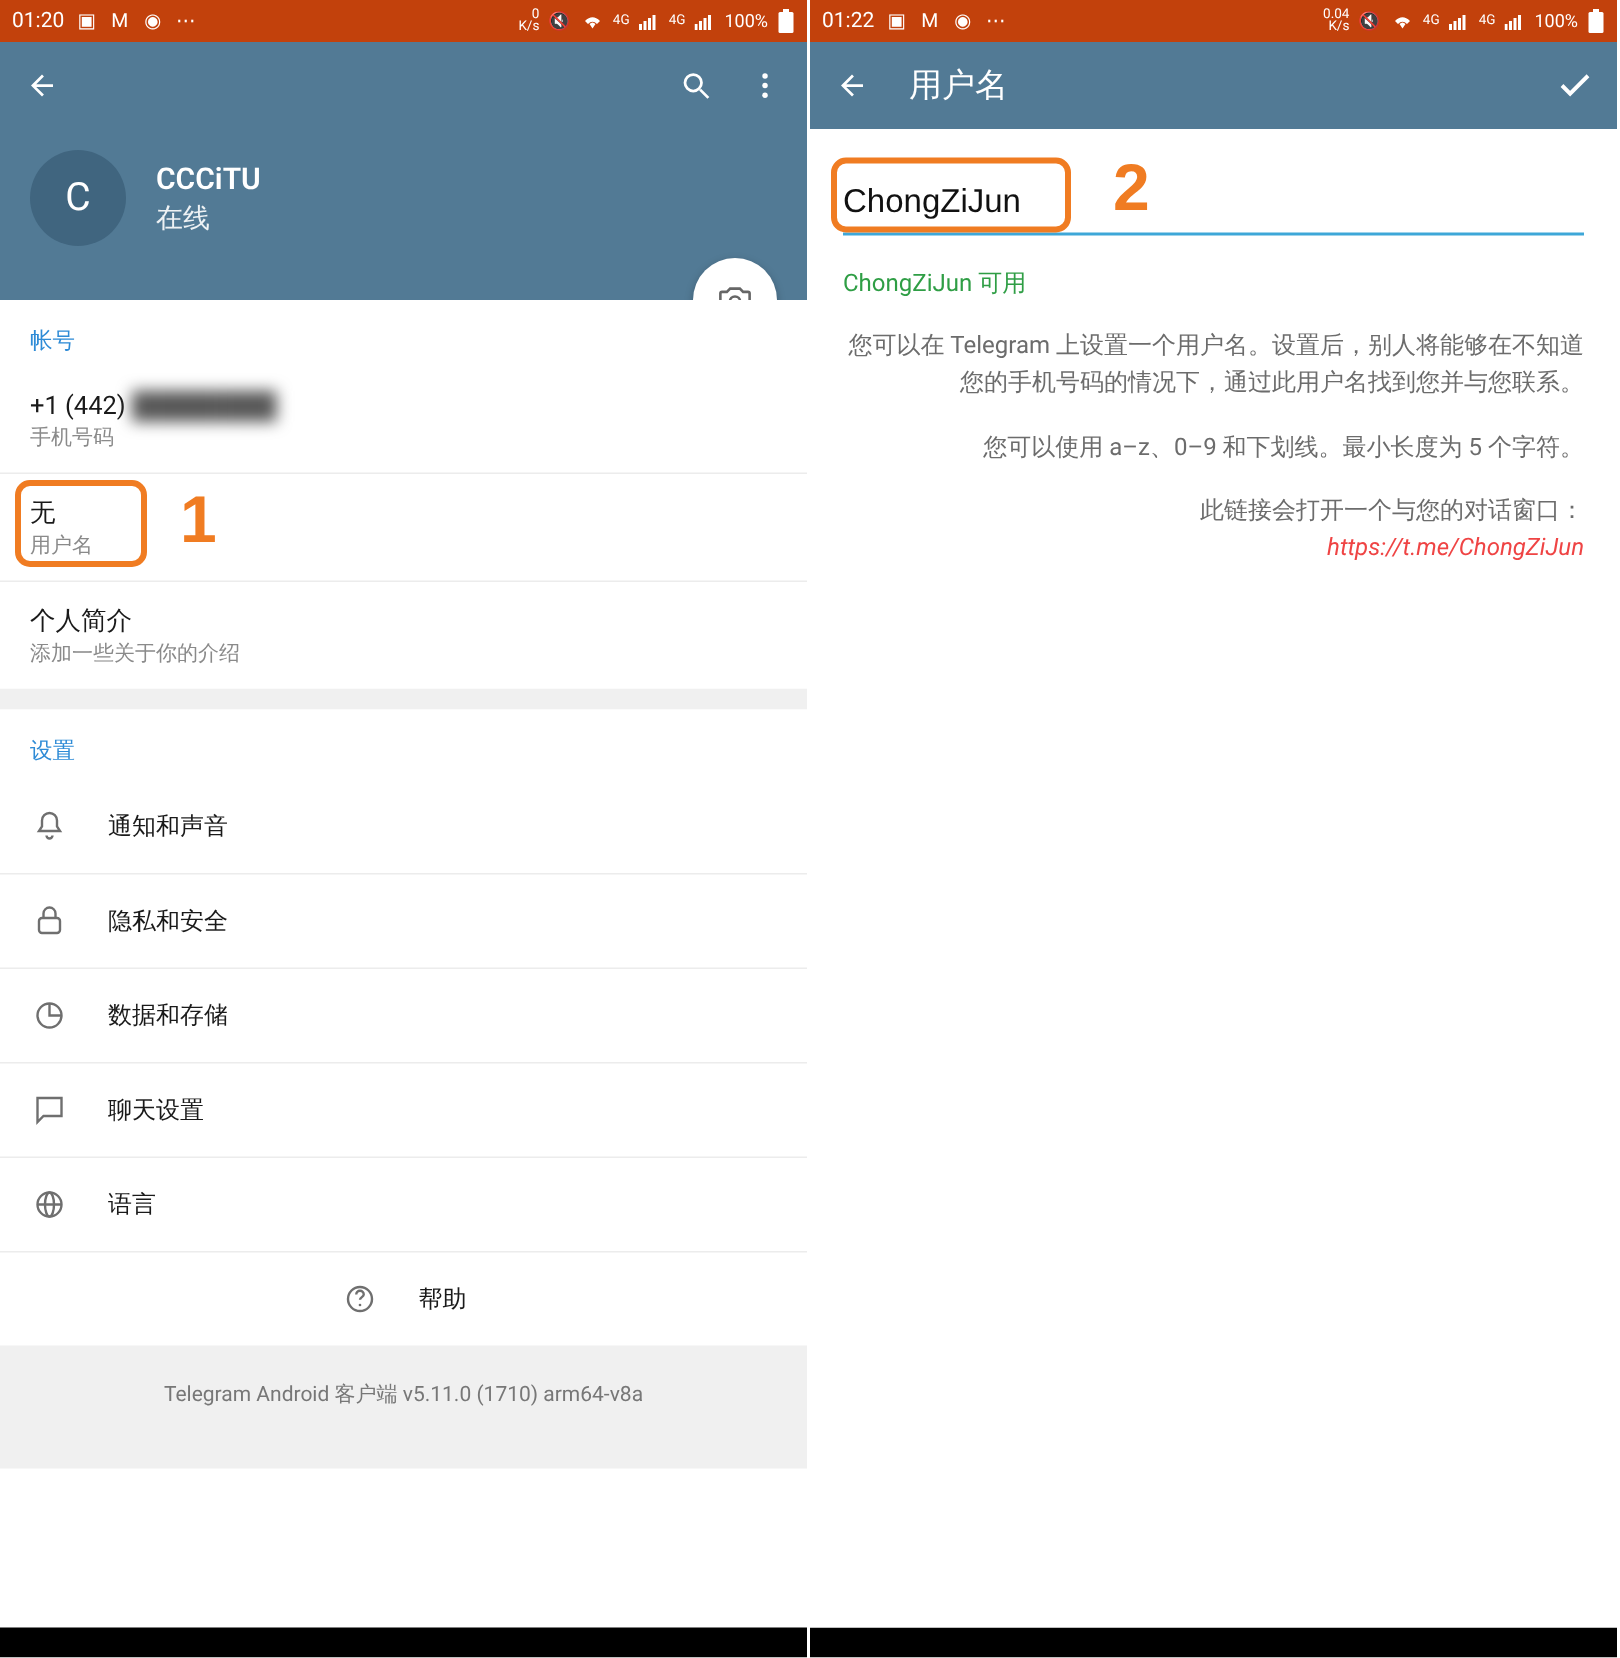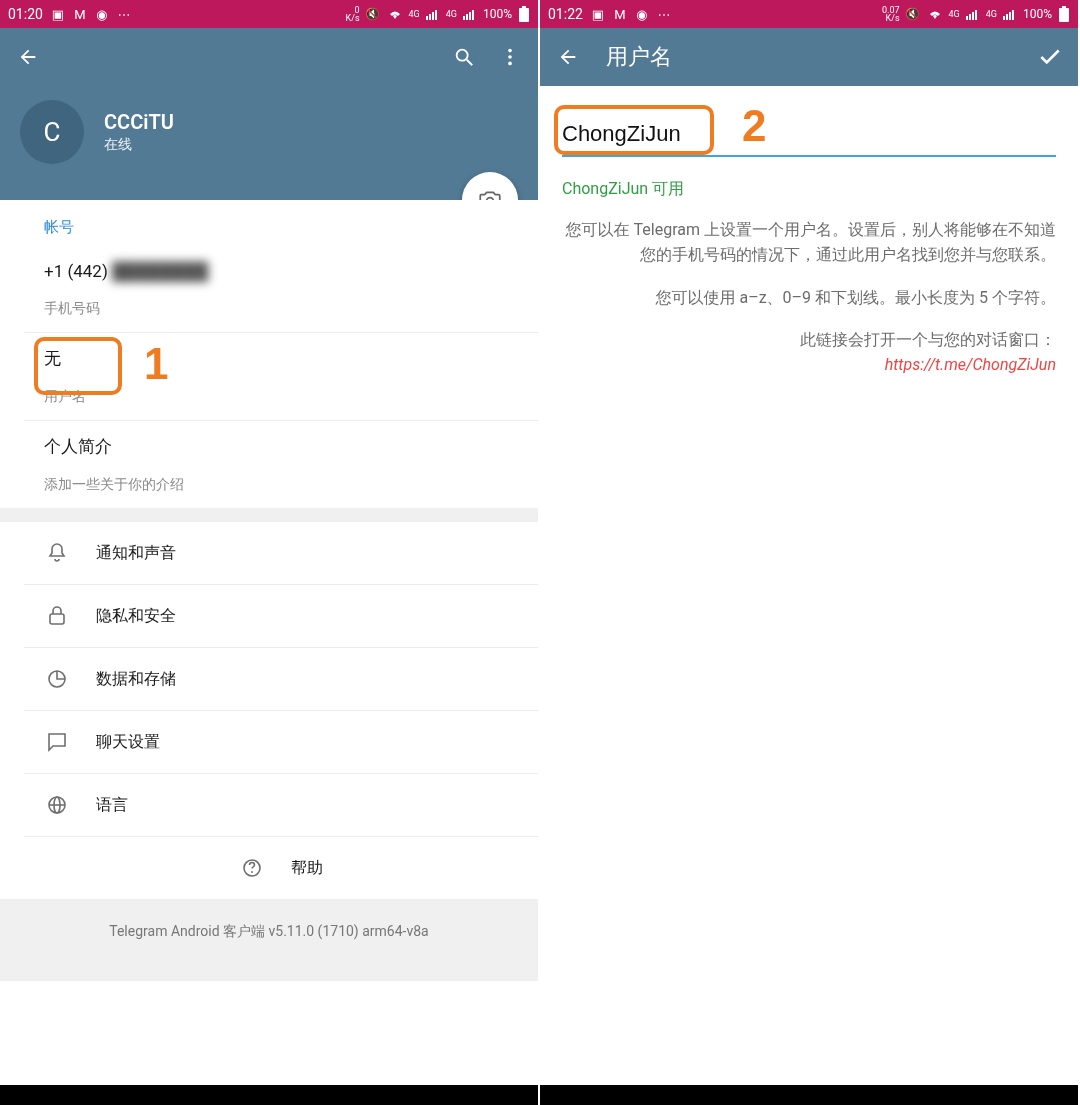--- a/index.html
+++ b/index.html
@@ -16,21 +16,21 @@
     height: 1105px;
     background: #fff;
     position: relative;
     display: flex;
     flex-direction: column;
     border-right: 2px solid #fff;
   }
   
   .status-bar {
     height: 28px;
-    background: #be185d;
+    background: #c2410c;
     color: #fff;
     display: flex;
     align-items: center;
     font-size: 14px;
     padding: 0 8px;
   }
   .status-left { display: flex; align-items: center; gap: 8px; }
   .status-right { margin-left: auto; display: flex; align-items: center; gap: 6px; font-size: 12px; }
   .status-right .battery { font-size: 14px; }
   .mini-icon { width: 14px; height: 14px; display:inline-flex; align-items:center; justify-content:center; font-size:13px; }
@@ -56,46 +56,46 @@
     position: relative;
   }
   .avatar {
     width: 64px; height: 64px; border-radius: 50%;
     background: #40657f;
     display:flex; align-items:center; justify-content:center;
     font-size: 26px; font-weight: 400;
   }
   .profile-text { margin-left: 20px; }
   .profile-name { font-size: 20px; font-weight: 600; }
-  .profile-status { font-size: 14px; opacity: .9; margin-top: 2px; }
+  .profile-status { font-size: 18px; opacity: .9; margin-top: 2px; }
   .camera-fab {
     position: absolute;
     right: 20px; bottom: -28px;
     width: 56px; height: 56px; border-radius: 50%;
     background: #fff;
     box-shadow: 0 2px 6px rgba(0,0,0,.25);
     display:flex; align-items:center; justify-content:center;
     color: #555;
   }
   
-  .section { background: #fff; padding-left: 24px; }
+  .section { background: #fff; }
   .section-title {
     color: #2e8bd6;
     font-size: 15px;
     font-weight: 500;
     padding: 18px 20px 10px;
   }
   .row {
     padding: 14px 20px;
     border-bottom: 1px solid #ececec;
     position: relative;
   }
   .row:last-child { border-bottom: none; }
   .row .primary { font-size: 17px; color: #1a1a1a; }
-  .row .secondary { font-size: 14px; color: #8a8a8a; margin-top: 18px; }
+  .row .secondary { font-size: 14px; color: #8a8a8a; margin-top: 2px; }
   .row.with-icon { display:flex; align-items:center; gap: 26px; padding: 18px 20px; }
   .row.with-icon .primary { font-size: 16px; }
   .row-icon { width: 26px; height: 26px; color: #6f6f6f; display:flex; align-items:center; justify-content:center; }
   .gap { height: 14px; background: #f0f0f0; }
   .footer-note {
     background: #f0f0f0;
     color: #777;
     font-size: 14px;
     text-align: center;
     padding: 24px 10px 40px;
@@ -254,20 +254,21 @@
 
     <div class="row" style="border-bottom:none;">
       <div class="primary">个人简介</div>
       <div class="secondary">添加一些关于你的介绍</div>
     </div>
   </div>
 
   <div class="gap"></div>
 
   <div class="section">
+    <div class="section-title">设置</div>
 
     <div class="row with-icon">
       <div class="row-icon">
         <svg width="24" height="24" viewBox="0 0 24 24">
             <path d="M12 3a5 5 0 00-5 5v4l-2 3h14l-2-3V8a5 5 0 00-5-5zM10 18a2 2 0 004 0" fill="none" stroke="#6f6f6f" stroke-width="1.6"></path>
           </svg>
       </div>
       <div class="primary">通知和声音</div>
     </div>
 
@@ -332,21 +333,21 @@
 
   <div class="status-bar">
     <div class="status-left">
       <span>01:22</span>
       <span class="mini-icon">▣</span>
       <span class="mini-icon">M</span>
       <span class="mini-icon">◉</span>
       <span class="mini-icon">⋯</span>
     </div>
     <div class="status-right">
-      <span style="white-space:pre; line-height:.9; font-size:9px; text-align:right;">0.07
+      <span style="white-space:pre; line-height:.9; font-size:9px; text-align:right;">0.04
 K/s</span>
       <span>🔇</span>
       <span>
         <svg width="16" height="12" viewBox="0 0 16 12">
             <path d="M8 11 L10 8 Q8 6 6 8 Z M3 6 Q8 1 13 6 L11 8 Q8 5 5 8 Z" fill="#fff"></path>
           </svg>
       </span>
       <span style="font-size:9px;">4G</span>
       <span>
         <svg width="14" height="12" viewBox="0 0 14 12">

